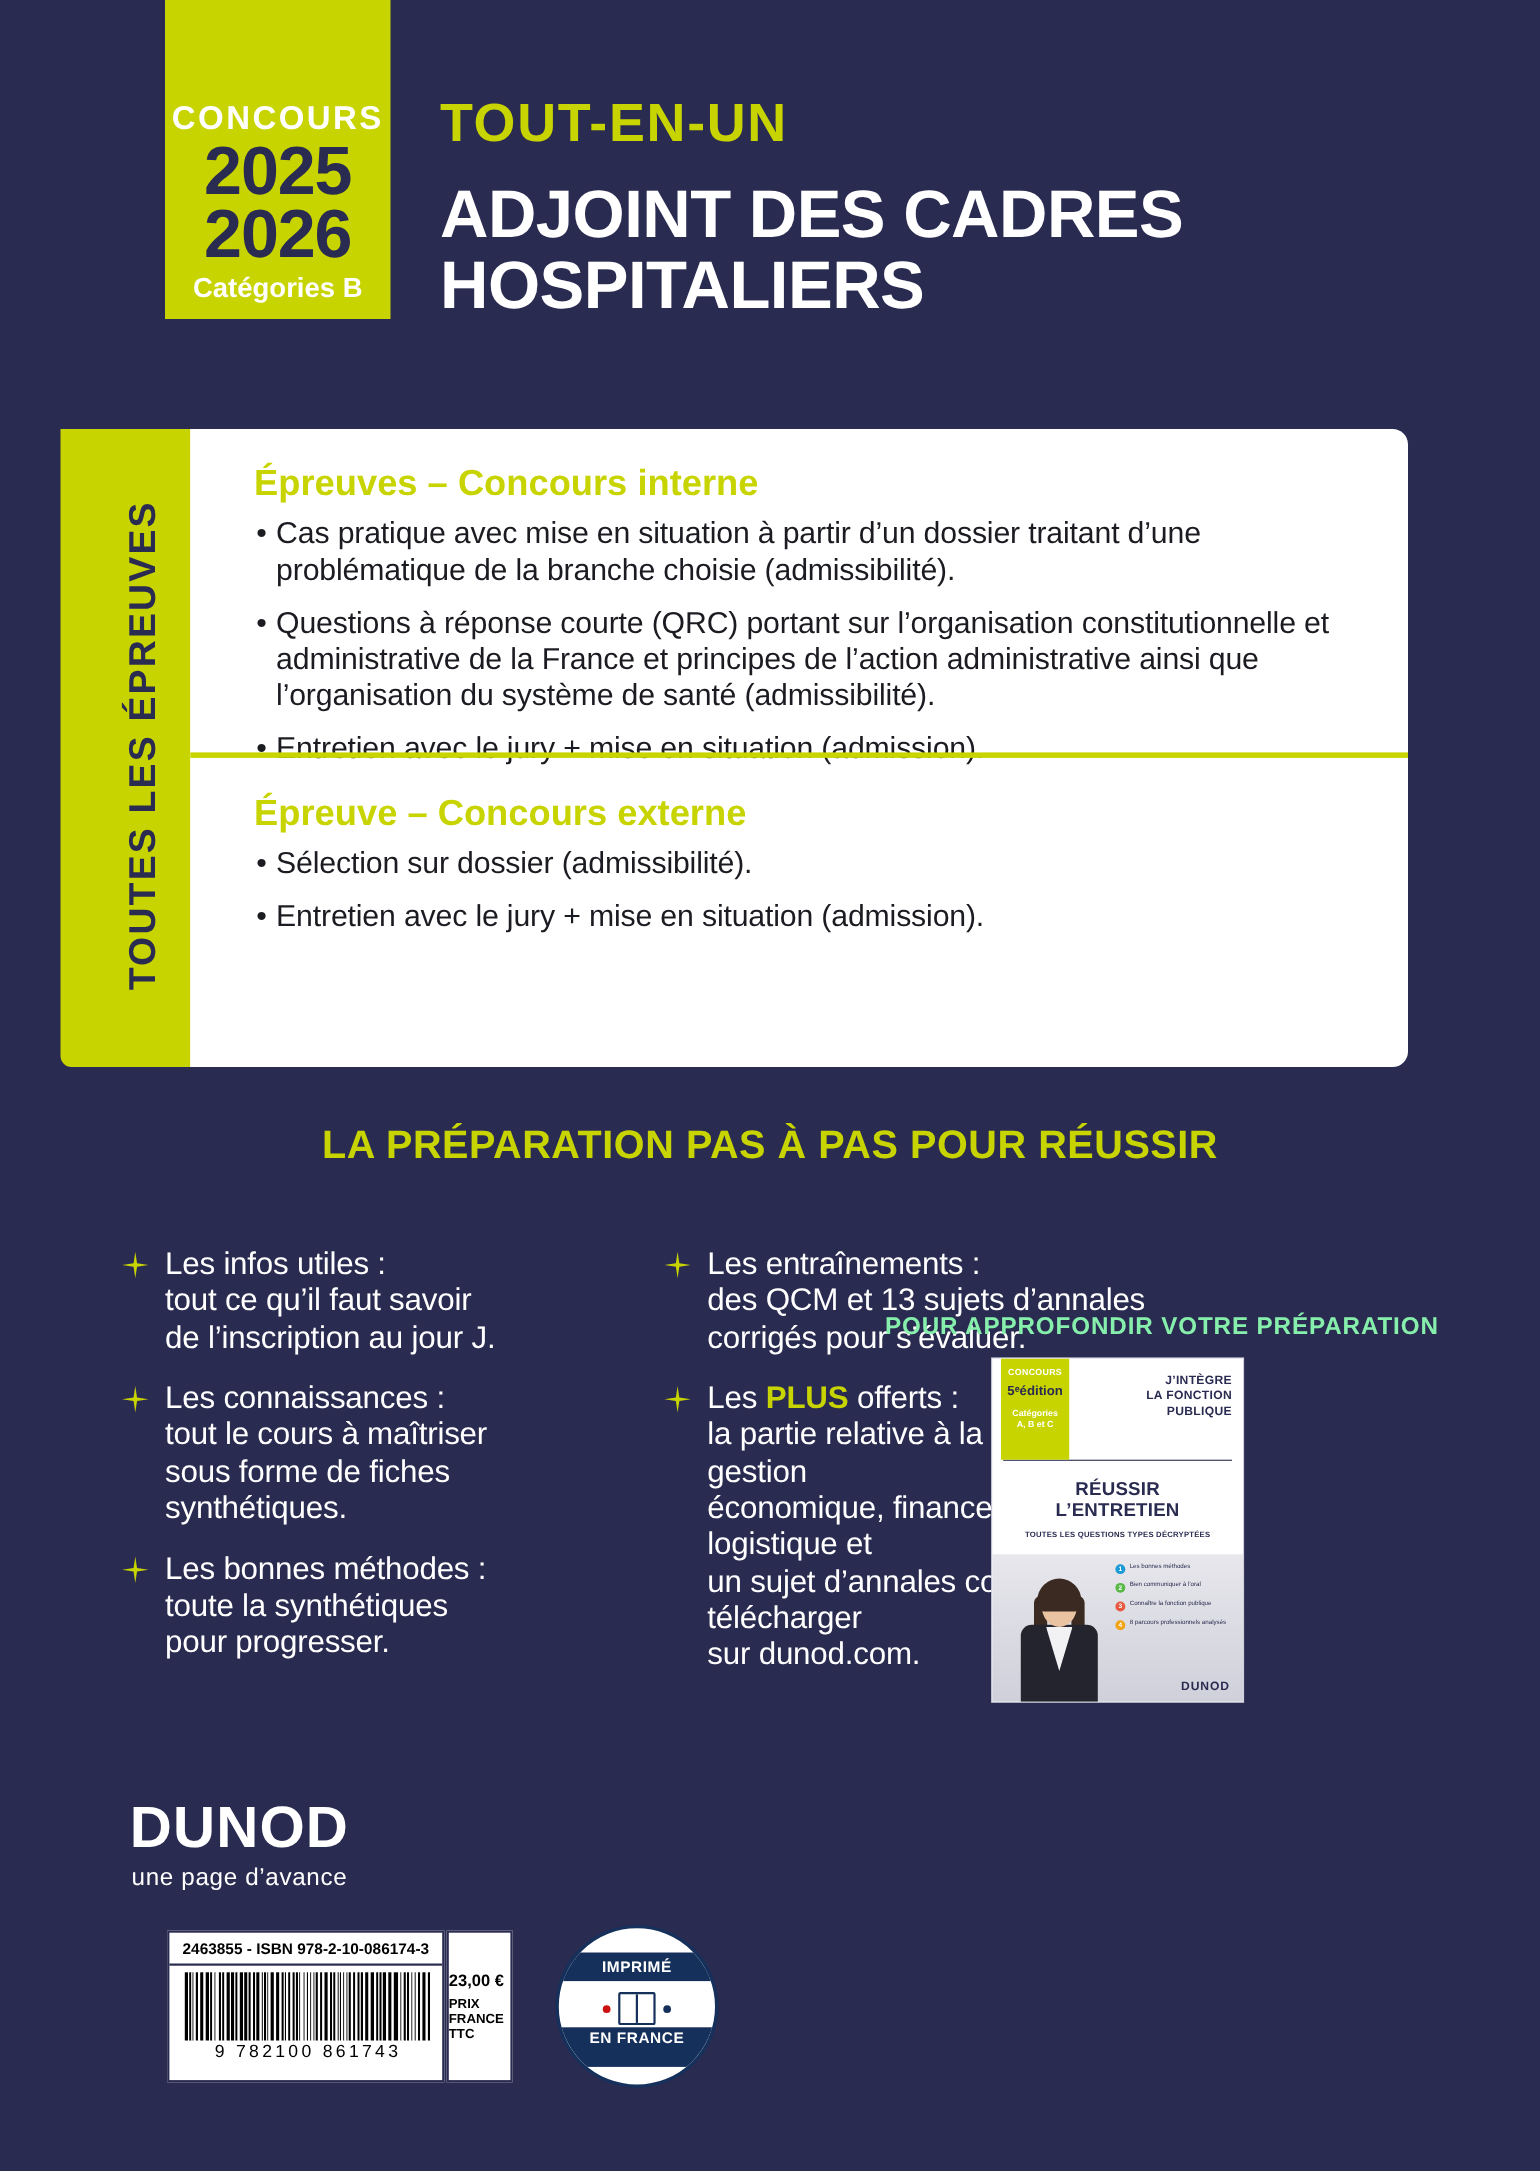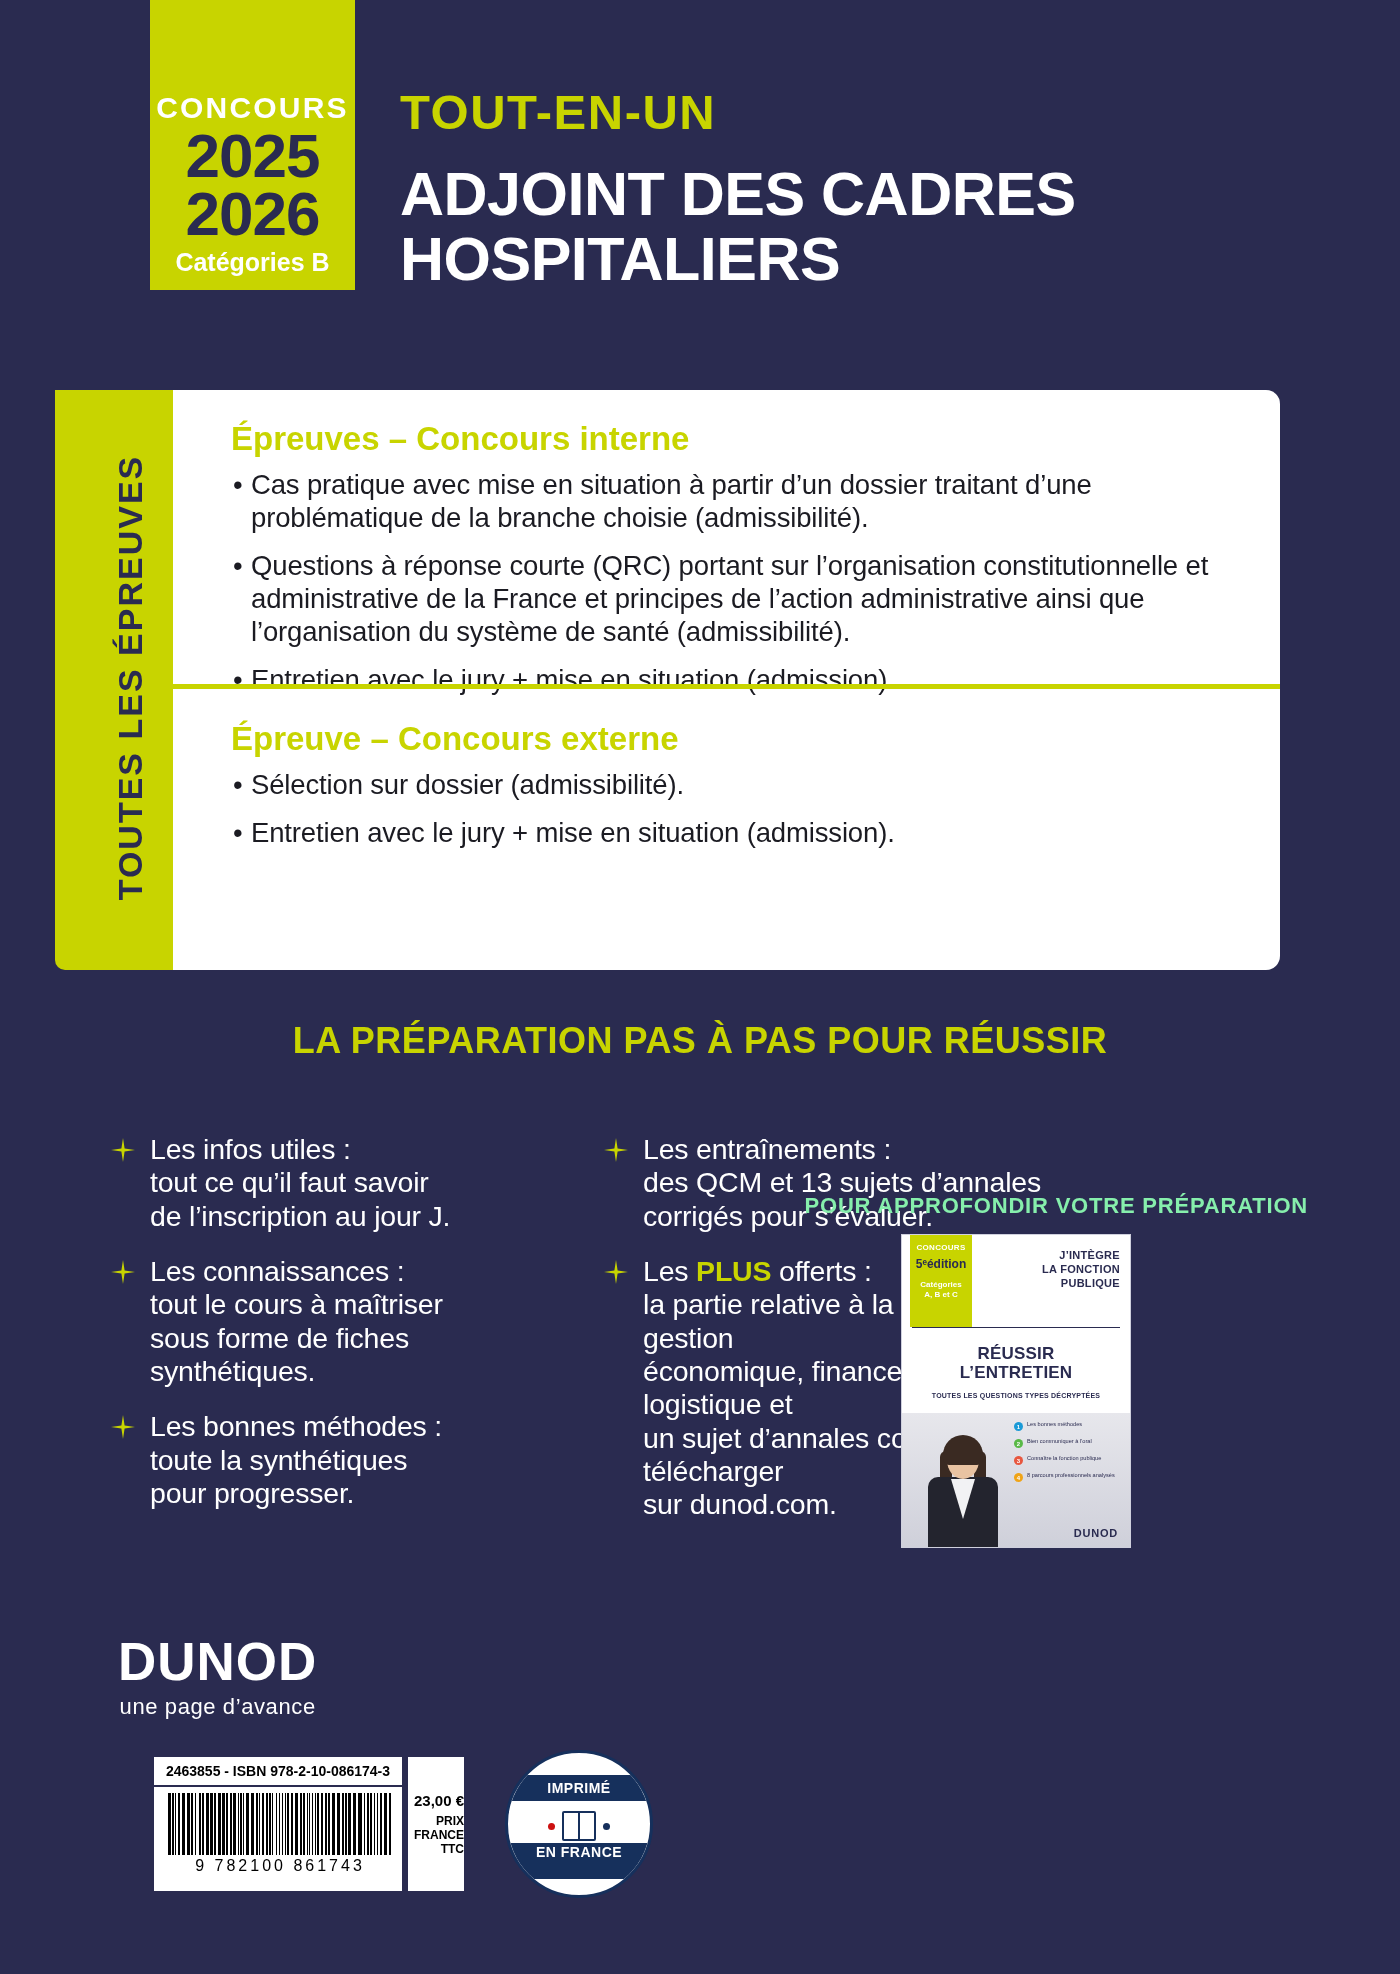--- a/index.html
+++ b/index.html
@@ -219,21 +219,21 @@
     margin-top: 2px; text-align: center;
     font-family: "Liberation Sans", sans-serif;
   }
   .price-box {
     position: absolute;
     left: 406px; top: 1755px;
     width: 60px; height: 138px;
     background: #ffffff;
     border: 2px solid #2a2b50;
     display: flex; flex-direction: column;
-    align-items: flex-end; justify-content: center;
+    align-items: flex-start; justify-content: center;
     color: #000;
     line-height: 1.15;
   }
   .price-val { font-size: 15px; font-weight: bold; margin-bottom: 6px; }
   .price-lbl { font-size: 12px; font-weight: bold; text-align: center; }
 
   
   .stamp {
     position: absolute;
     left: 505px; top: 1750px;

